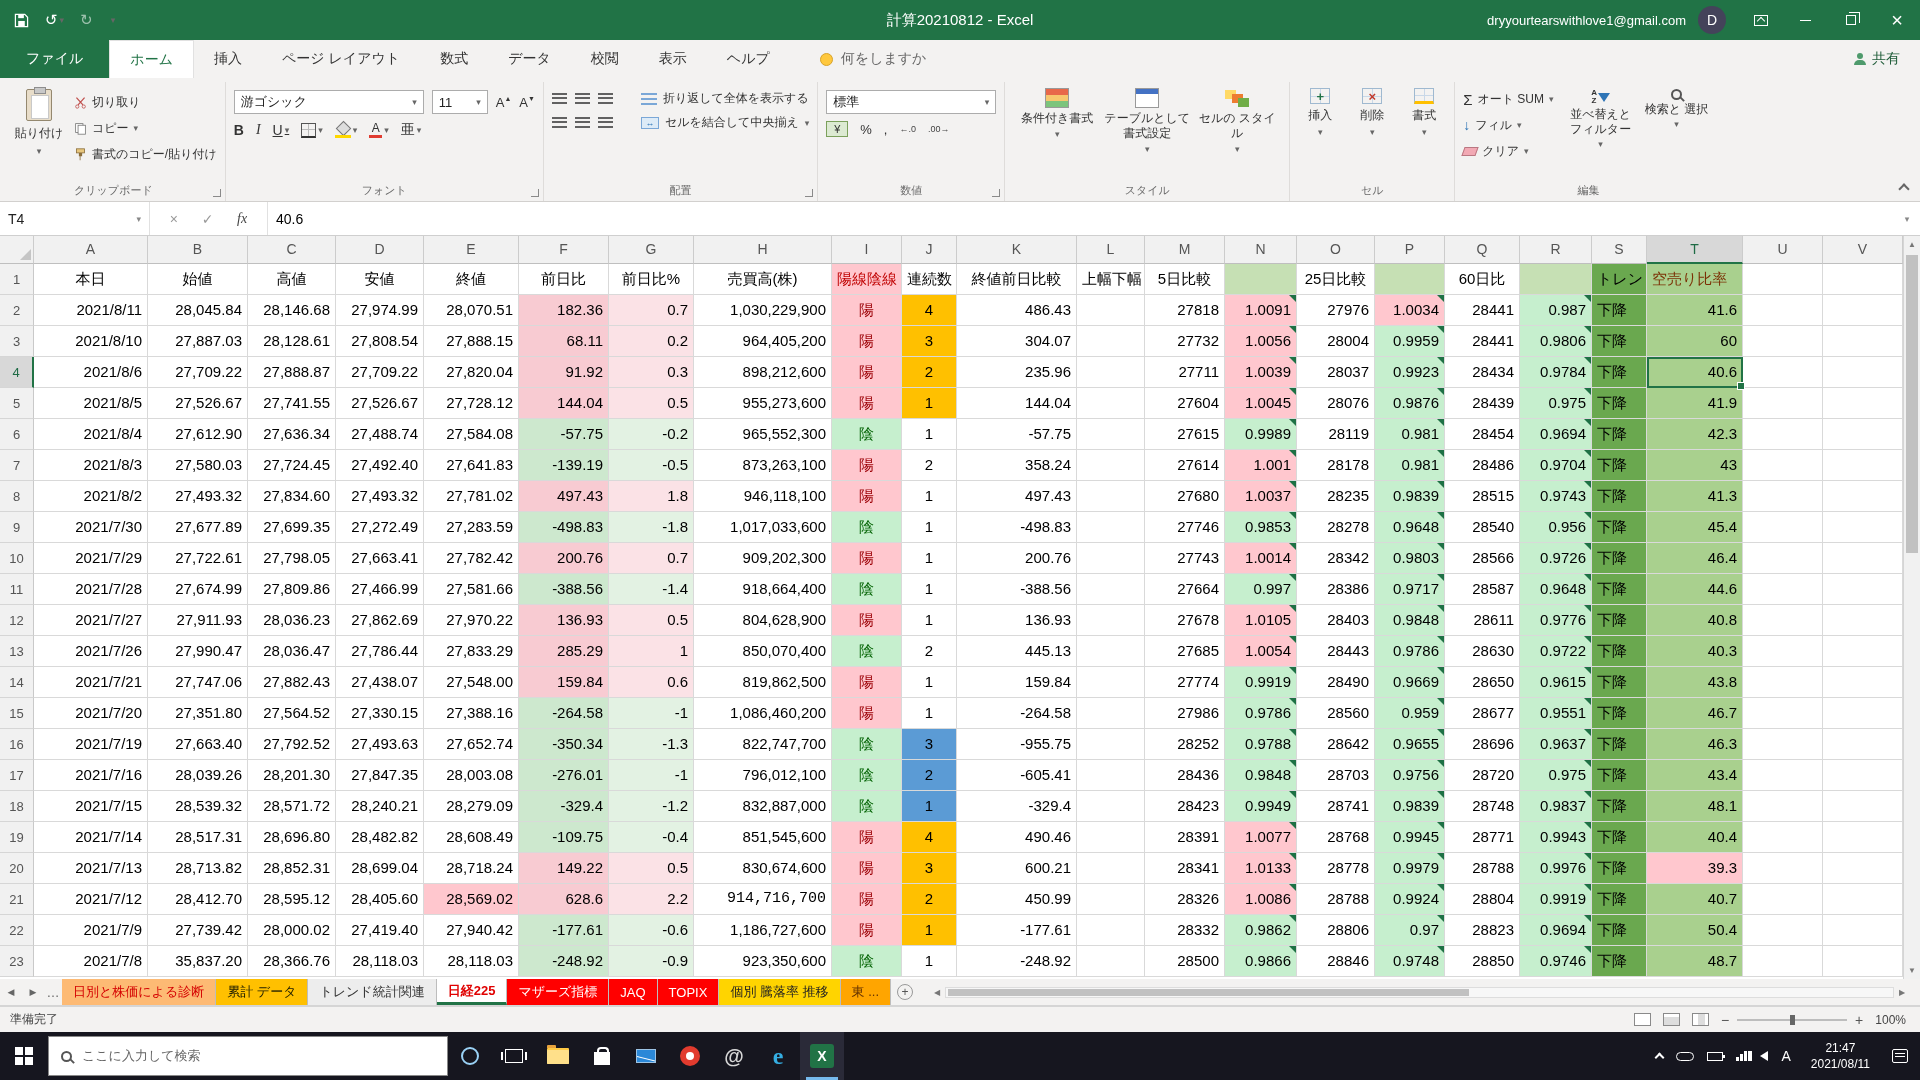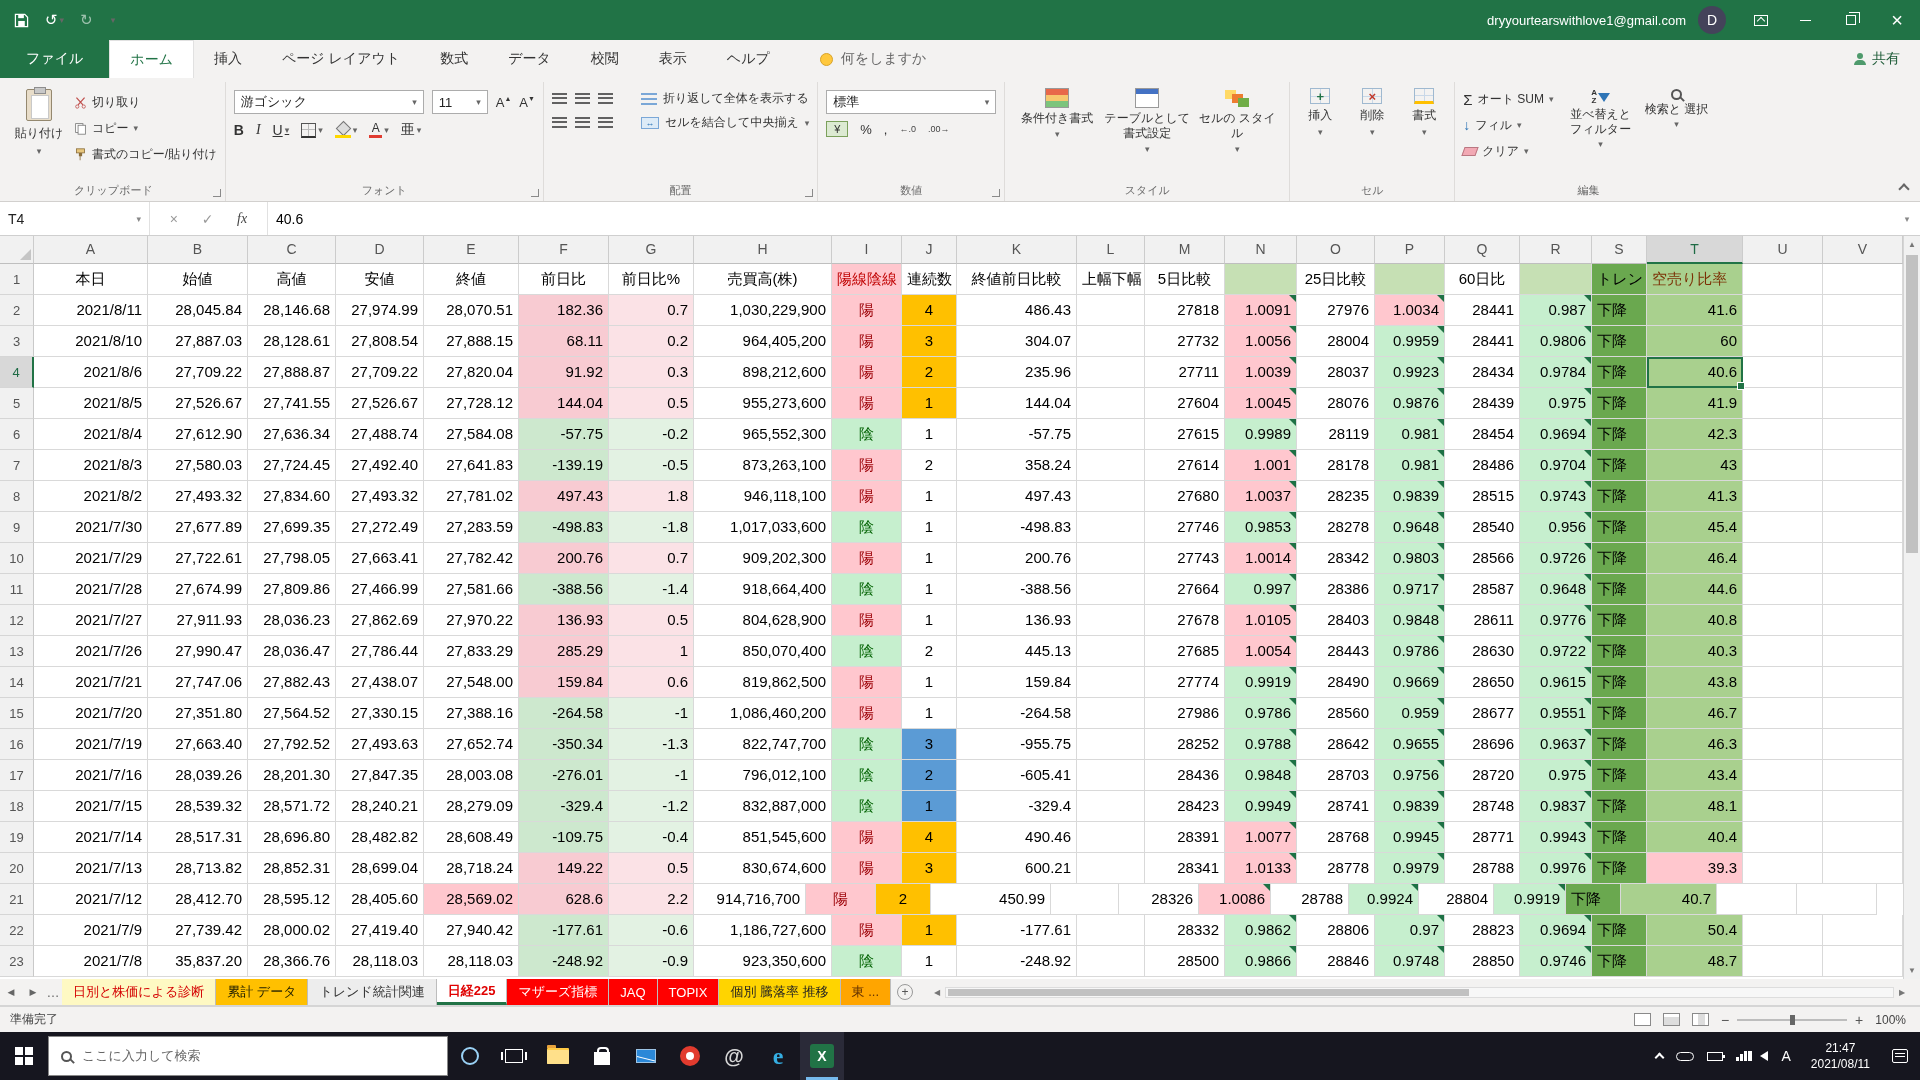--- a/index.html
+++ b/index.html
@@ -249,20 +249,21 @@
       </span>
       <span class="qi">
           <span>↺</span>
           <span class="dd">▾</span>
         </span>
       <span class="qi dim">↻</span>
       <span class="qi">
           <span class="dd">▾</span>
         </span>
     </div>
+    <div class="tb-title">計算20210812 - Excel</div>
     <div class="tb-right">
       <span class="account">dryyourtearswithlove1@gmail.com</span>
       <span class="avatar">D</span>
       <span class="ribopts">
           <span class="box"></span>
         </span>
       <span class="winbtn">
           <span class="min-ic"></span>
         </span>
       <span class="winbtn">
@@ -1059,21 +1060,21 @@
           </div>
           <div class="grow">
             <div class="rh">21</div>
             <div class="cell al-r" style="width: 114px;">2021/7/12</div>
             <div class="cell al-r" style="width: 100px;">28,412.70</div>
             <div class="cell al-r" style="width: 88px;">28,595.12</div>
             <div class="cell al-r" style="width: 88px;">28,405.60</div>
             <div class="cell al-r c-pinkS" style="width: 95px;">28,569.02</div>
             <div class="cell al-r c-pos" style="width: 90px;">628.6</div>
             <div class="cell al-r c-posl" style="width: 85px;">2.2</div>
-            <div class="cell al-r" style="width: 112px;">914,716,700</div>
+            <div class="cell al-r" style="width: 138px; font-family: Liberation Mono, monospace;">914,716,700</div>
             <div class="cell al-c c-yang" style="width: 70px;">陽</div>
             <div class="cell al-c c-up" style="width: 55px;">2</div>
             <div class="cell al-r" style="width: 120px;">450.99</div>
             <div class="cell" style="width: 68px;"></div>
             <div class="cell al-r" style="width: 80px;">28326</div>
             <div class="cell al-r mark c-pinkS" style="width: 72px;">1.0086</div>
             <div class="cell al-r" style="width: 78px;">28788</div>
             <div class="cell al-r mark c-greenS" style="width: 70px;">0.9924</div>
             <div class="cell al-r" style="width: 75px;">28804</div>
             <div class="cell al-r mark c-greenS" style="width: 72px;">0.9919</div>
@@ -1141,21 +1142,21 @@
       </div>
       <div class="vs-arrow">▼</div>
     </div>
   </div>
 
   <div class="sheetbar">
     <span class="sb-nav">◀</span>
     <span class="sb-nav">▶</span>
     <span class="sb-more">…</span>
     <div class="sheettabs" id="sheettabs">
-        <div class="stab" style="background: #fef9c3; color: rgb(212, 0, 0);">日別と株価による診断</div>
+        <div class="stab" style="background: #fdba74; color: rgb(212, 0, 0);">日別と株価による診断</div>
         <div class="stab" style="background: rgb(255, 192, 0); color: rgb(26, 26, 0);">累計 データ</div>
         <div class="stab" style="background: rgb(237, 237, 237); color: rgb(51, 51, 51);">トレンド統計関連</div>
         <div class="stab stab-active" style="background: rgb(255, 255, 255); color: rgb(224, 0, 0);">日経225</div>
         <div class="stab" style="background: rgb(255, 0, 0); color: rgb(255, 255, 255);">マザーズ指標</div>
         <div class="stab" style="background: rgb(255, 0, 0); color: rgb(255, 255, 255);">JAQ</div>
         <div class="stab" style="background: rgb(255, 0, 0); color: rgb(255, 255, 255);">TOPIX</div>
         <div class="stab" style="background: rgb(255, 212, 0); color: rgb(34, 34, 34);">個別 騰落率 推移</div>
         <div class="stab" style="background: rgb(255, 165, 0); color: rgb(102, 51, 0);">東 ...</div>
       </div>
     <span class="sb-add">

